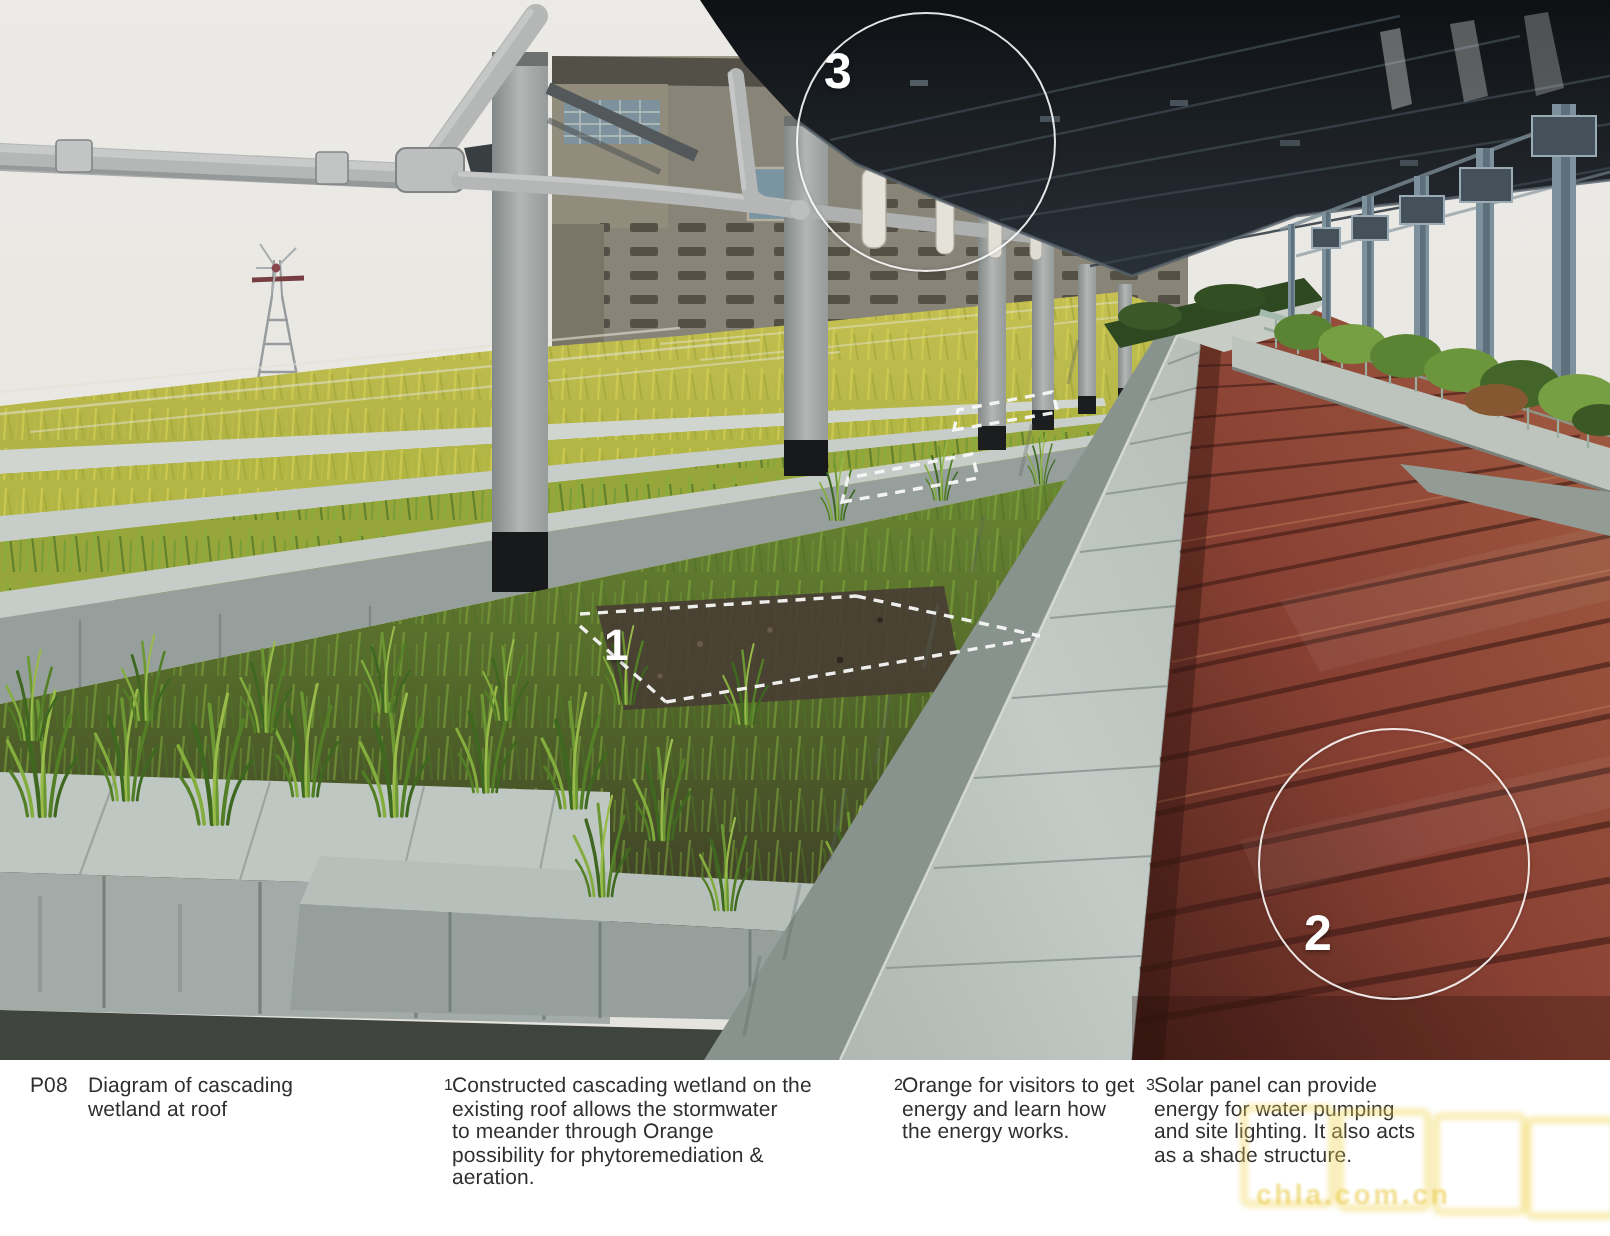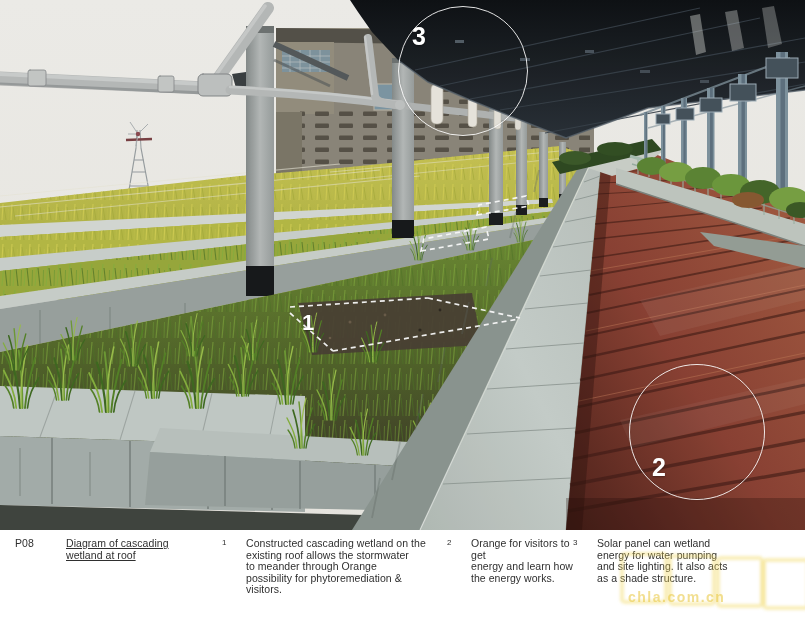--- a/index.html
+++ b/index.html
@@ -14,24 +14,24 @@
   .ring2{left:629px;top:364px;width:134px;height:134px;}
   .anno-num{position:absolute;color:#ffffff;font-weight:bold;
             text-shadow:0 1px 2px rgba(0,0,0,.35);line-height:1;}
   .num3{left:412px;top:24px;font-size:25px;}
   .num1{left:302px;top:312px;font-size:22px;}
   .num2{left:652px;top:455px;font-size:25px;}
   
   .caption{position:absolute;left:0;top:530px;width:781px;height:88px;background:#ffffff;
            color:#2f2f2f;font-size:10.5px;line-height:11.5px;letter-spacing:.05px;}
   .cap-code{position:absolute;left:15px;top:8px;}
-  .cap-title{position:absolute;left:66px;top:8px;width:160px;text-decoration:underline;}
+  .cap-title{position:absolute;left:44px;top:8px;width:160px;}
   .note{position:absolute;top:8px;}
   .note .sup{position:absolute;left:0;top:-1px;font-size:8px;}
-  .note .body{margin-left:24px;}
+  .note .body{margin-left:4px;}
   .n1{left:222px;width:225px;}
   .n2{left:447px;width:130px;}
   .n3{left:573px;width:160px;}
   .cap-line{display:block;}
   .species{font-family:"Liberation Serif",serif;font-style:italic;}
   
   .wm-char{position:absolute;width:40px;height:44px;border:4px solid rgba(240,214,88,.42);
            border-radius:5px;filter:blur(1.4px);}
   .wm-url{position:absolute;left:628px;top:62px;font-size:14px;font-weight:bold;
           color:rgba(233,202,72,.6);letter-spacing:1.5px;filter:blur(.4px);text-align:center;}
@@ -379,37 +379,37 @@
       <span class="cap-line">wetland at roof</span>
     </span>
 
     <div class="note n1">
       <span class="sup">1</span>
       <div class="body">
         <span class="cap-line">Constructed cascading wetland on the</span>
         <span class="cap-line">existing roof allows the stormwater</span>
         <span class="cap-line">to meander through Orange</span>
         <span class="cap-line">possibility for phytoremediation &amp;</span>
-        <span class="cap-line">visitors.</span>
+        <span class="cap-line">aeration.</span>
       </div>
     </div>
 
     <div class="note n2">
       <span class="sup">2</span>
       <div class="body">
         <span class="cap-line">Orange for visitors to get</span>
         <span class="cap-line">energy and learn how</span>
         <span class="cap-line">the energy works.</span>
       </div>
     </div>
 
     <div class="note n3">
       <span class="sup">3</span>
       <div class="body">
-        <span class="cap-line">Solar panel can wetland</span>
+        <span class="cap-line">Solar panel can provide</span>
         <span class="cap-line">energy for water pumping</span>
         <span class="cap-line">and site lighting. It also acts</span>
         <span class="cap-line">as a shade structure.</span>
       </div>
     </div>
 
     <div class="wm-char" style="left:620px;top:22px;"></div>
     <div class="wm-char" style="left:668px;top:24px;"></div>
     <div class="wm-char" style="left:716px;top:26px;"></div>
     <div class="wm-char" style="left:762px;top:28px;"></div>

